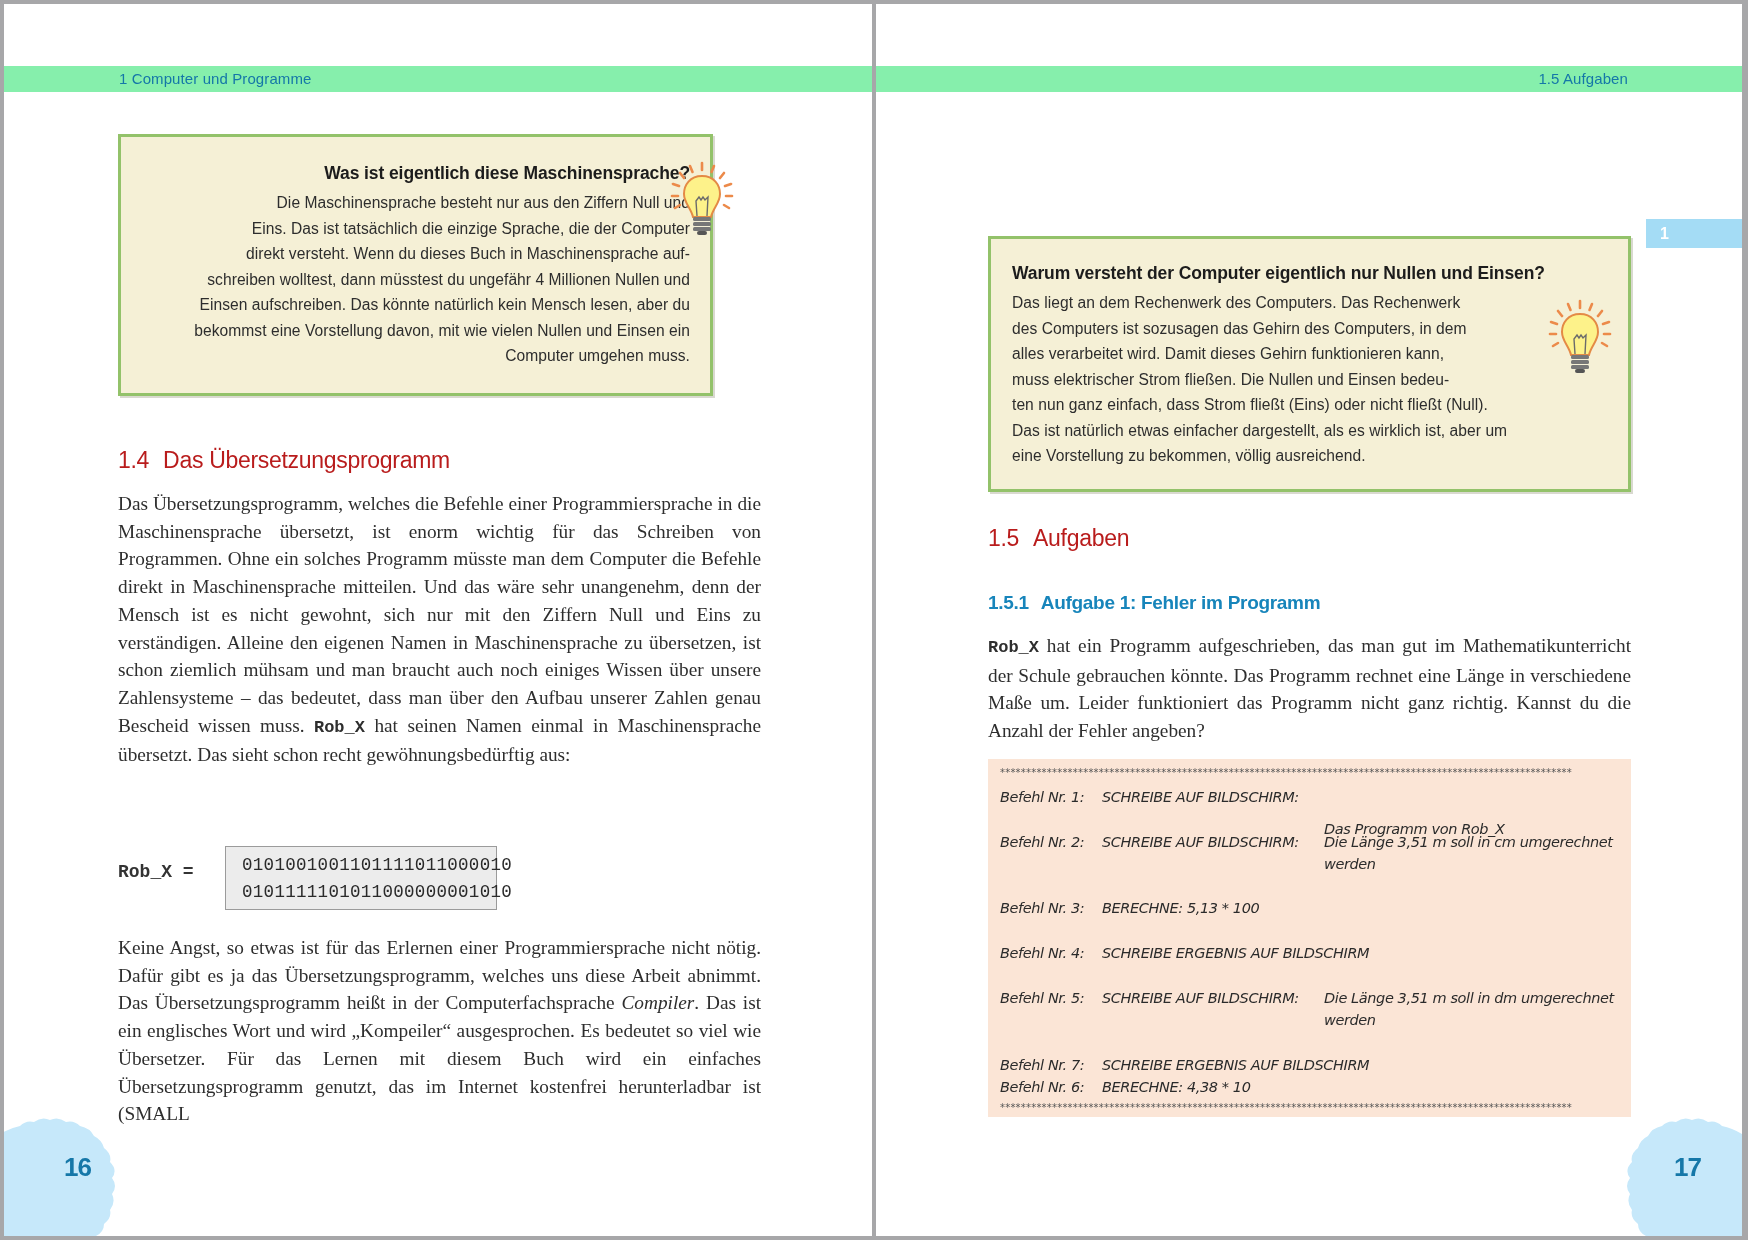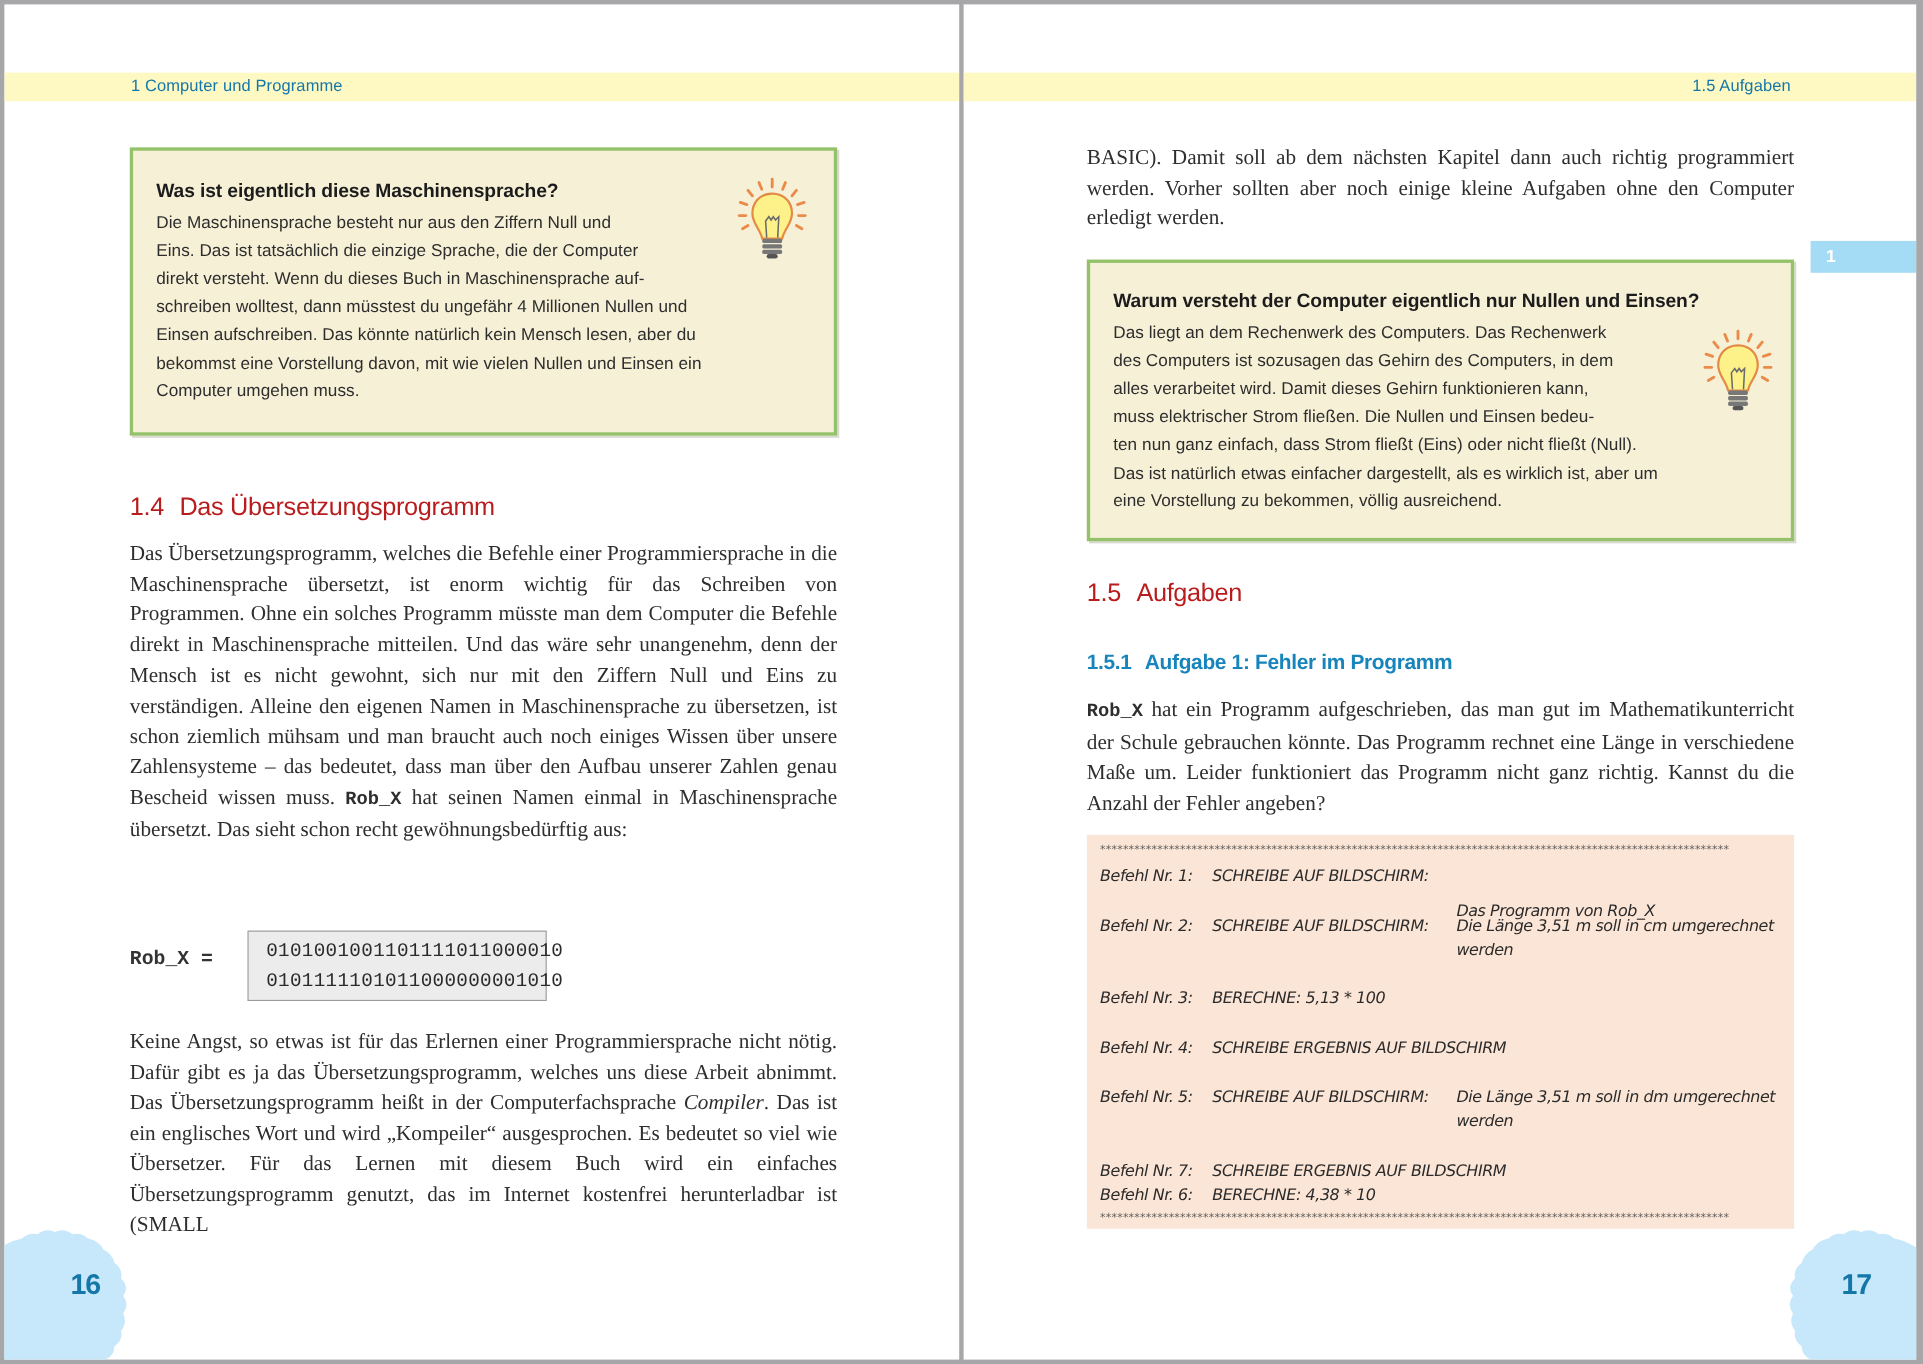--- a/index.html
+++ b/index.html
@@ -3,21 +3,21 @@
 <meta charset="utf-8">
 <style>
   * { box-sizing: border-box; margin: 0; padding: 0; }
   html, body { width: 1748px; height: 1240px; overflow: hidden; background: #a7a7a9; }
   body { position: relative; font-family: "Liberation Serif", serif; color: #2a2a2a; }
 
   .page { position: absolute; top: 4px; background: #fff; height: 1232px; overflow: hidden; }
   .page.left { left: 4px; width: 868px; }
   .page.right { left: 876px; width: 866px; }
 
-  .runhead { position: absolute; top: 62px; height: 26px; background: #fef9c3; width: 100%;
+  .runhead { position: absolute; top: 62px; height: 26px; background: #86efac; width: 100%;
     font-family: "Liberation Sans", sans-serif; font-size: 15px; color: #1577a8; line-height: 26px; letter-spacing: 0.1px; }
   .left .runhead span { position: absolute; left: 115px; }
   .right .runhead span { position: absolute; right: 114px; }
 
   .sidetab { position: absolute; left: 770px; top: 215px; width: 96px; height: 29px; background: #a4dcf5;
     color: #fff; font-family: "Liberation Sans", sans-serif; font-size: 16px; font-weight: bold; line-height: 29px; padding-left: 14px; }
 
   .infobox { position: absolute; background: #f5f0d6; border: 3px solid #93c26a;
     box-shadow: 2px 2px 0 #d9d9d0; font-family: "Liberation Sans", sans-serif; }
   .infobox h3 { font-size: 17.5px; font-weight: bold; color: #1c1c1c; margin-bottom: 6px; letter-spacing: -0.1px; }
@@ -51,21 +51,21 @@
   .blob { position: absolute; }
 </style>
 </head>
 <body>
 
 <div class="page left">
   <div class="runhead">
     <span>1  Computer und Programme</span>
   </div>
 
-  <div class="infobox" style="left:114px; top:130px; width:643px; height:262px; padding:26px 20px 0 21px;">
+  <div class="infobox" style="left:114px; top:130px; width:595px; height:262px; padding:26px 20px 0 21px;text-align:right;">
     <h3>Was ist eigentlich diese Maschinensprache?</h3>
     <p>
       <span>Die Maschinensprache besteht nur aus den Ziffern Null und</span><br>
       <span>Eins. Das ist tatsächlich die einzige Sprache, die der Computer</span><br>
       <span>direkt versteht. Wenn du dieses Buch in Maschinensprache auf-</span><br>
       <span>schreiben wolltest, dann müsstest du ungefähr 4 Millionen Nullen und</span><br>
       <span>Einsen aufschreiben. Das könnte natürlich kein Mensch lesen, aber du</span><br>
       <span>bekommst eine Vorstellung davon, mit wie vielen Nullen und Einsen ein</span><br>
       <span>Computer umgehen muss.</span>
     </p>
@@ -115,23 +115,20 @@
   </svg>
   <div class="pagenum" style="left:60px; top:1148px;">16</div>
 </div>
 
 <div class="page right">
   <div class="runhead">
     <span>1.5  Aufgaben</span>
   </div>
   <div class="sidetab">1</div>
 
-  <div class="body-text" style="left:112px; top:126px; width:643px;">
-    <p>BASIC). Damit soll ab dem nächsten Kapitel dann auch richtig programmiert werden. Vorher sollten aber noch einige kleine Aufgaben ohne den Computer erledigt werden.</p>
-  </div>
 
   <div class="infobox" style="left:112px; top:232px; width:643px; height:256px; padding:24px 8px 0 21px;">
     <h3>Warum versteht der Computer eigentlich nur Nullen und Einsen?</h3>
     <p>
       <span>Das liegt an dem Rechenwerk des Computers. Das Rechenwerk</span><br>
       <span>des Computers ist sozusagen das Gehirn des Computers, in dem</span><br>
       <span>alles verarbeitet wird. Damit dieses Gehirn funktionieren kann,</span><br>
       <span>muss elektrischer Strom fließen. Die Nullen und Einsen bedeu-</span><br>
       <span>ten nun ganz einfach, dass Strom fließt (Eins) oder nicht fließt (Null).</span><br>
       <span>Das ist natürlich etwas einfacher dargestellt, als es wirklich ist, aber um</span><br>

